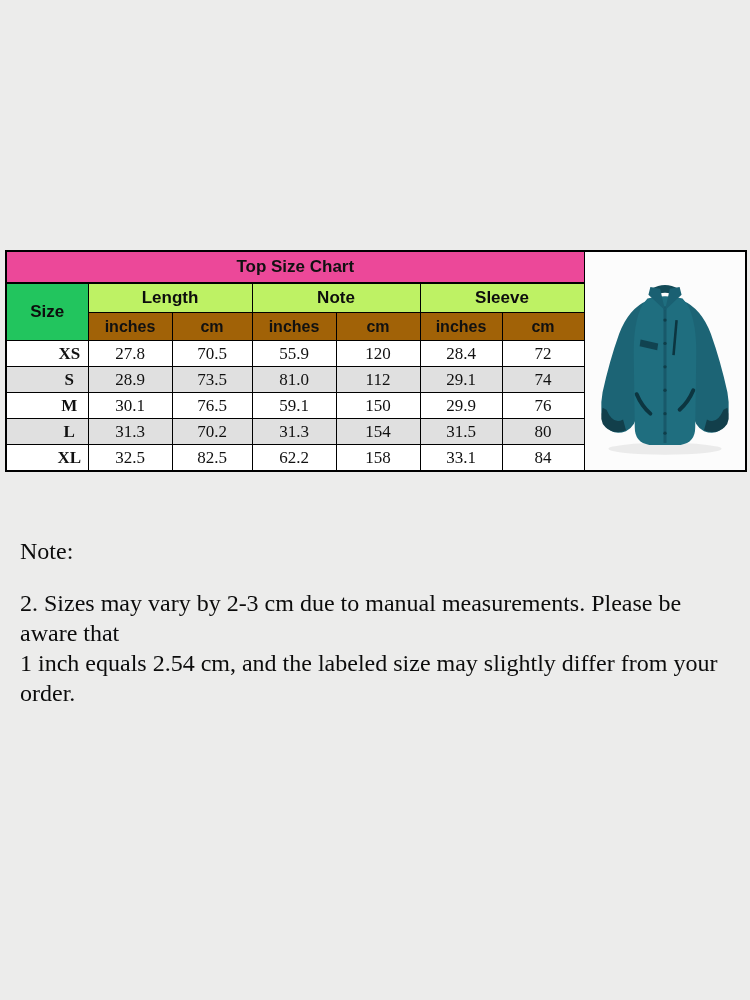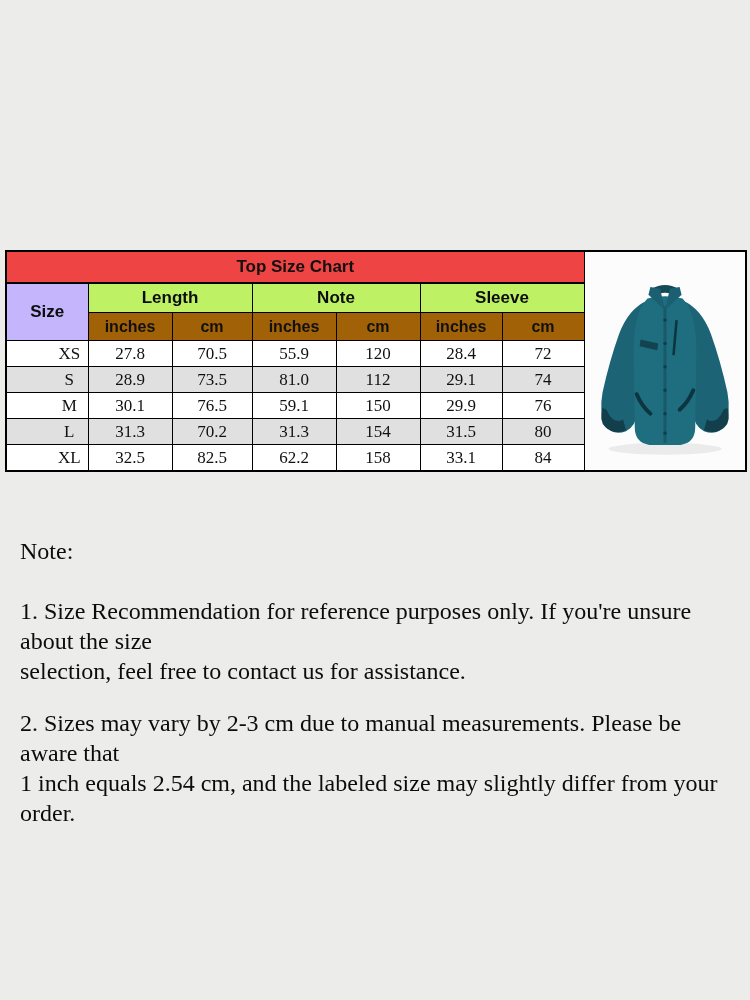--- a/index.html
+++ b/index.html
@@ -25,21 +25,21 @@
     text-align:center;
     vertical-align:middle;
     padding:0;
     overflow:hidden;
   }
   .title-row td.title-cell{
     height:30px;
     font-family:"Liberation Sans", sans-serif;
     font-weight:bold;
     font-size:17px;
-    background:#ef4444;
+    background:#ec4899;
     border-bottom:2px solid #000;
   }
   .group-row td{
     height:28px;
     font-family:"Liberation Sans", sans-serif;
     font-weight:bold;
     font-size:17px;
     background:#bef264;
     color:#0d0d0d;
   }
@@ -51,26 +51,26 @@
     background:#a16207;
     border-bottom:2px solid #000;
   }
   .data-row td{
     height:25px;
     font-size:17px;
     background:#fff;
   }
   .data-row.alt td{background:#e0e0e0;}
   .data-row td.size-col{
-    font-weight:normal;
+    font-weight:bold;
     padding-left:44px;
   }
   td.size-col, td.size-hdr{border-right:2px solid #000;}
   td.size-hdr{
-    background:#c4b5fd;
+    background:#22c55e;
   }
   td.product-cell{
     background:#fcfcfc;
     vertical-align:middle;
   }
   .jacket-svg{display:block;margin:0 auto;}
   
   .note{
     position:absolute;
     top:536px;left:20px;width:716px;
@@ -193,23 +193,19 @@
         <td>158</td>
         <td>33.1</td>
         <td>84</td>
       </tr>
     </tbody>
       </table>
   </div>
 
   <div class="note">
     <div class="heading">Note:</div>
-    <div class="para1">
-      <div>1. Size Recommendation for reference purposes only. If you're unsure about the size</div>
-      <div>selection, feel free to contact us for assistance.</div>
-    </div>
     <div class="para2">
       <div>2. Sizes may vary by 2-3 cm due to manual measurements. Please be aware that</div>
       <div>1 inch equals 2.54 cm, and the labeled size may slightly differ from your order.</div>
     </div>
   </div>
 
 </div>
 
 </body></html>

